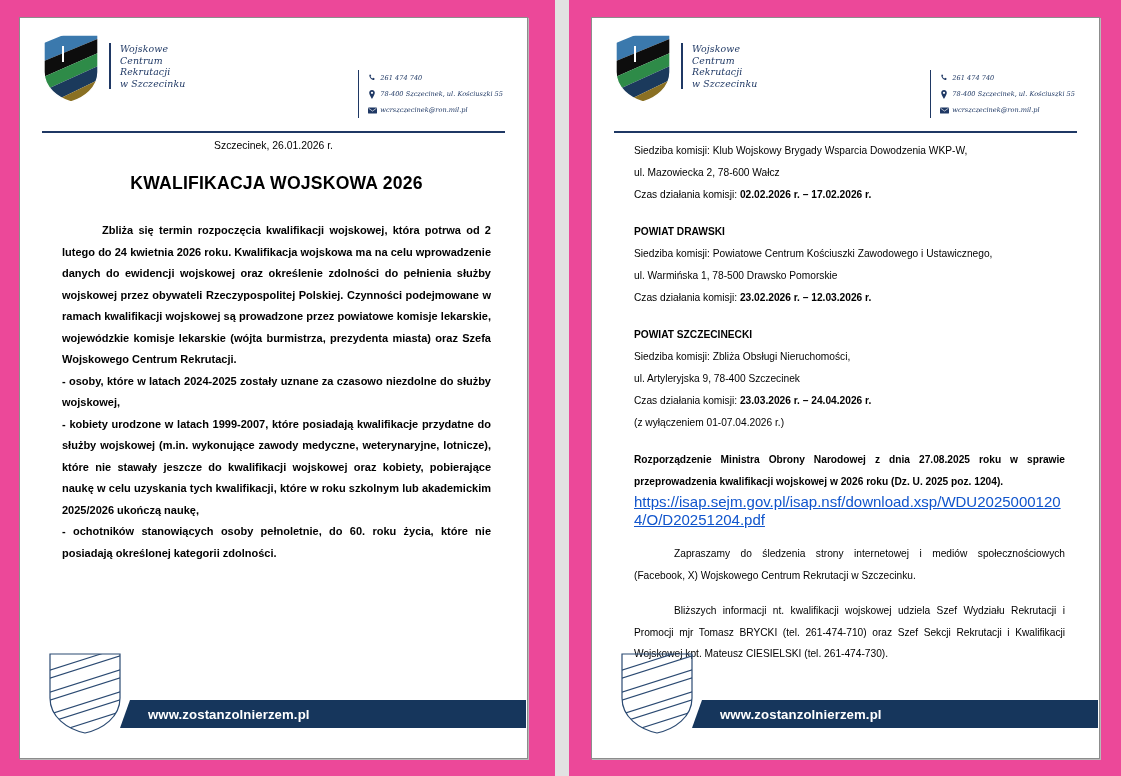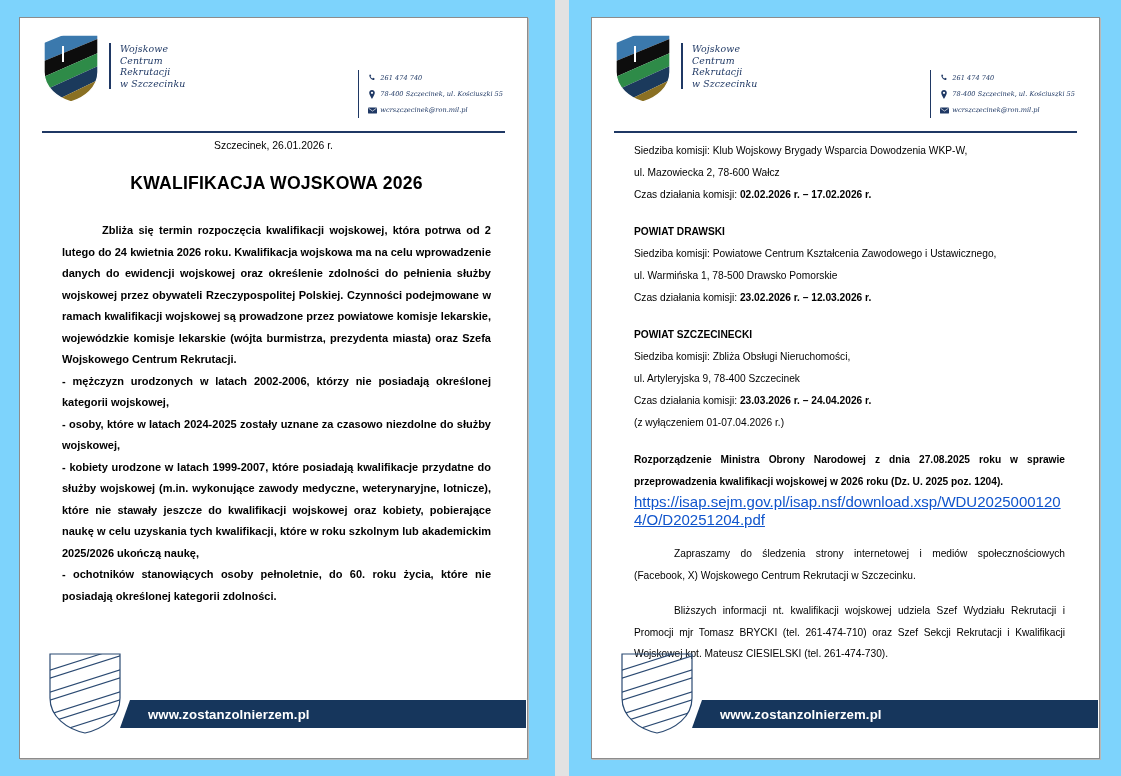--- a/index.html
+++ b/index.html
@@ -5,21 +5,21 @@
   * { box-sizing: border-box; margin: 0; padding: 0; }
   html, body {
     width: 1121px; height: 776px;
     background: #ffffff;
     font-family: "Liberation Sans", sans-serif;
     overflow: hidden;
   }
   #viewer {
     position: relative;
     width: 1121px; height: 776px;
-    background: #7dd3fc;
+    background: #ec4899;
   }
   .gutter {
     position: absolute;
     top: 0; bottom: 0;
     left: 555px; width: 14px;
     background: #e2e2e2;
   }
   .page {
     position: absolute;
     top: 17px;
@@ -247,21 +247,20 @@
           </div>
         </div>
       </div>
       <div class="head-rule"></div>
 
       <div class="body-area">
         <div class="date-line">Szczecinek, 26.01.2026 r.</div>
         <div class="doc-title">KWALIFIKACJA WOJSKOWA 2026</div>
 
         <p class="body-par indent">Zbliża się termin rozpoczęcia kwalifikacji wojskowej, która potrwa od 2 lutego do 24 kwietnia 2026 roku. Kwalifikacja wojskowa ma na celu wprowadzenie danych do ewidencji wojskowej oraz określenie zdolności do pełnienia służby wojskowej przez obywateli Rzeczypospolitej Polskiej. Czynności podejmowane w ramach kwalifikacji wojskowej są prowadzone przez powiatowe komisje lekarskie, wojewódzkie komisje lekarskie (wójta burmistrza, prezydenta miasta) oraz Szefa Wojskowego Centrum Rekrutacji.</p>
-        <p class="body-par">- mężczyzn urodzonych w latach 2002-2006, którzy nie posiadają określonej kategorii wojskowej,</p>
         <p class="body-par">- osoby, które w latach 2024-2025 zostały uznane za czasowo niezdolne do służby wojskowej,</p>
         <p class="body-par">- kobiety urodzone w latach 1999-2007, które posiadają kwalifikacje  przydatne do służby wojskowej (m.in. wykonujące zawody medyczne, weterynaryjne, lotnicze), które nie stawały jeszcze do kwalifikacji wojskowej oraz kobiety, pobierające naukę w celu uzyskania tych kwalifikacji, które w roku szkolnym lub akademickim 2025/2026 ukończą naukę,</p>
         <p class="body-par">- ochotników stanowiących osoby pełnoletnie, do 60. roku życia, które nie posiadają określonej kategorii zdolności.</p>
       </div>
 
       <div class="letter-foot">
         <span class="foot-crest">
           <svg viewBox="0 0 78 86" width="78" height="86">
             <defs>
               <clipPath id="fclip1">
@@ -361,21 +360,21 @@
           <div class="county-line">
             <span>Czas działania komisji:</span>
             <b>02.02.2026 r. – 17.02.2026 r.</b>
           </div>
         </div>
 
         <div class="county-block">
           <div class="county-title">POWIAT DRAWSKI</div>
           <div class="county-line">
             <span>Siedziba komisji:</span>
-            <span>Powiatowe Centrum Kształcenia Zawodowego i Ustawicznego,</span>
+            <span>Powiatowe Centrum Kościuszki Zawodowego i Ustawicznego,</span>
           </div>
           <div class="county-line">ul. Warmińska 1, 78-500 Drawsko Pomorskie</div>
           <div class="county-line">
             <span>Czas działania komisji:</span>
             <b>23.02.2026 r. – 12.03.2026 r.</b>
           </div>
         </div>
 
         <div class="county-block">
           <div class="county-title">POWIAT SZCZECINECKI</div>

